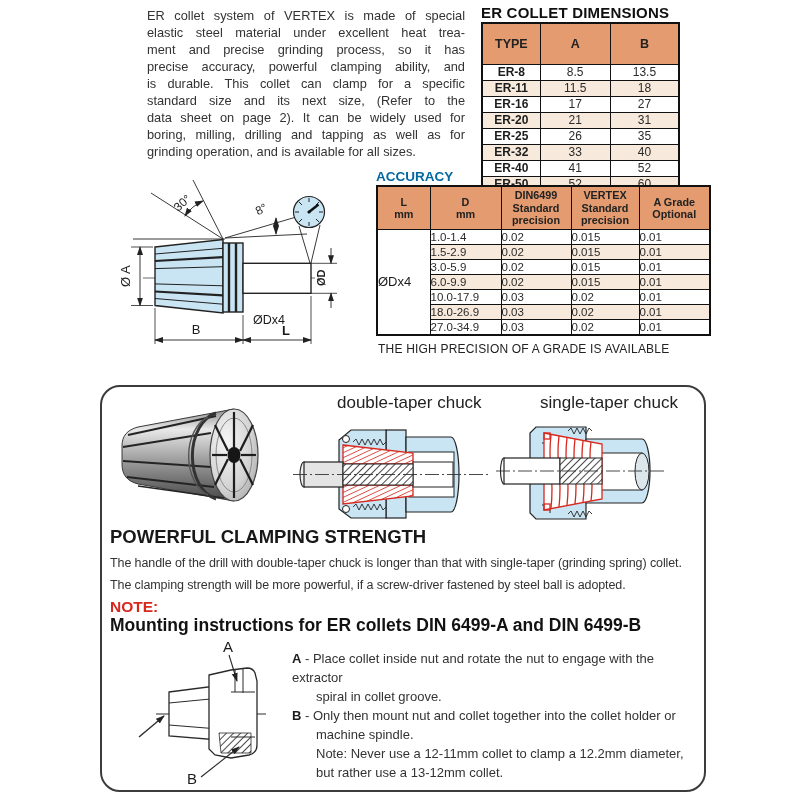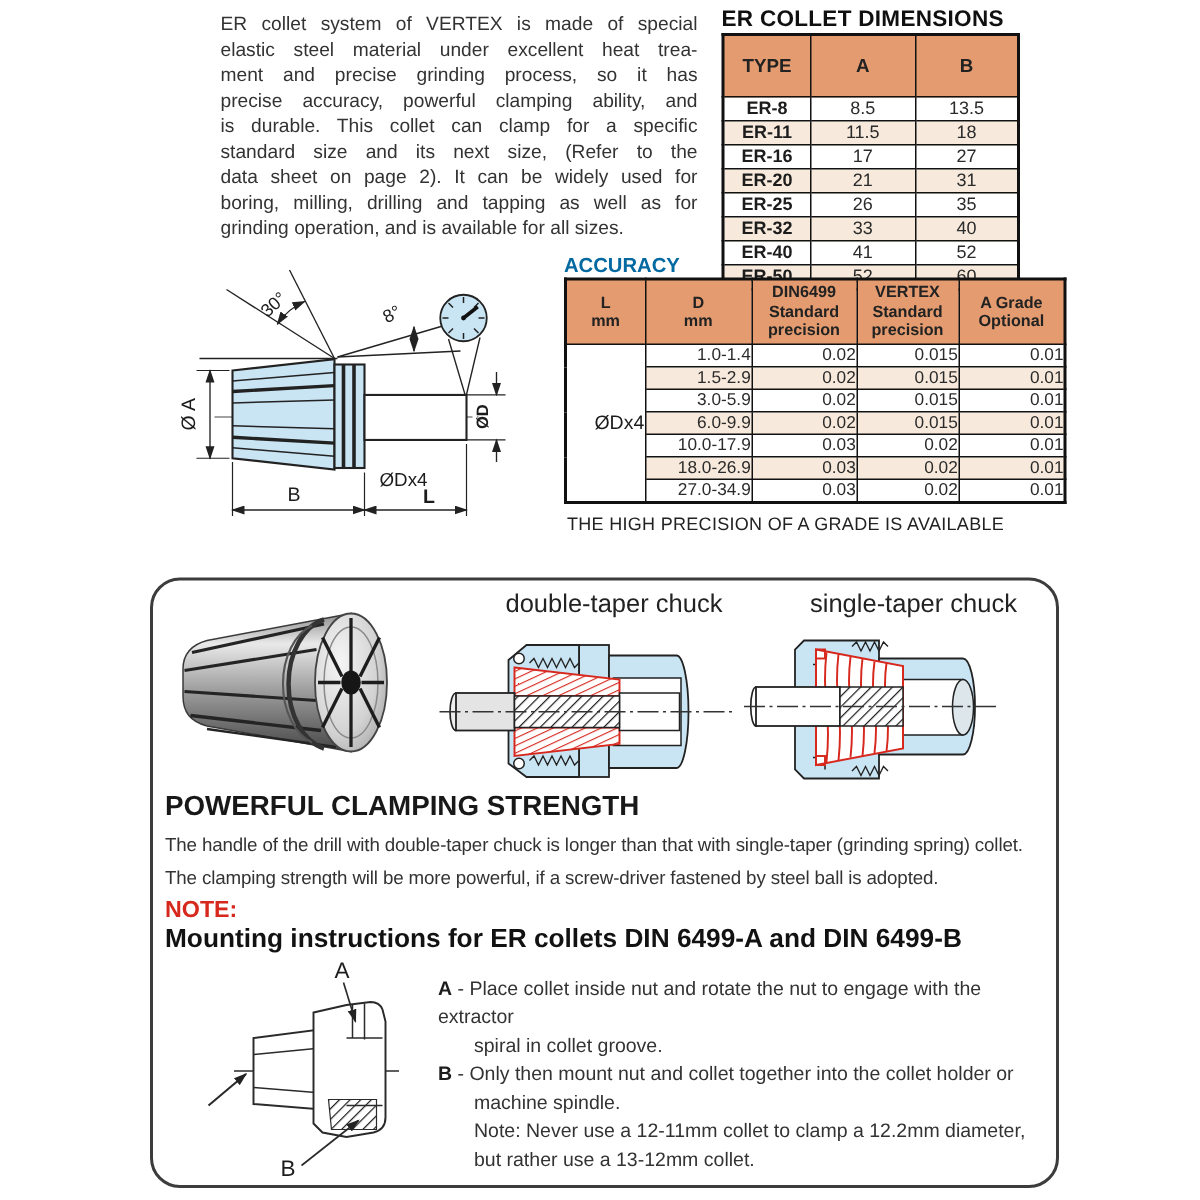--- a/index.html
+++ b/index.html
@@ -15,21 +15,21 @@
   .dim-table{left:481px;top:22px;border:2px solid #111;}
   .dim-table th{background:#E39B6F;font-size:12.5px;font-weight:bold;border:1px solid #111;height:16px;padding:12px;color:#222;}
   .dim-table td{border:1px solid #111;text-align:center;font-size:12px;height:15px;line-height:15px;padding:0;color:#2b2b2b;margin-top:11px;}
   .dim-table td.typ{font-weight:bold;color:#1c1c1c;}
   .dim-table tr.alt td{background:#F7E9DB;}
   
   .acc-title{left:376px;top:169px;font-size:13.5px;font-weight:bold;color:#0369a1;}
   .acc-table{left:376px;top:185px;border:2px solid #111;}
   .acc-table th{background:#E39B6F;font-size:10.8px;line-height:12.5px;font-weight:bold;border:1px solid #111;
                 height:42px;padding:0 2px;white-space:pre-line;color:#222;vertical-align:middle;}
-  .acc-table td{border:1px solid #111;text-align:right;font-size:11.5px;height:14px;line-height:14px;padding:0;color:#2b2b2b;}
+  .acc-table td{border:1px solid #111;text-align:left;font-size:11.5px;height:14px;line-height:14px;padding:0;color:#2b2b2b;}
   .acc-table tr.alt td{background:#F7E9DB;}
   .acc-table td.lbl{background:#fff !important;font-size:13px;color:#1c1c1c;}
   .acc-foot{left:378px;top:342px;font-size:12px;letter-spacing:.2px;color:#222;}
   
   .clamp-box{left:100px;top:385px;width:602px;height:403px;border:2px solid #3c3c3c;border-radius:20px;}
   .chuck-label{font-size:17px;color:#222;text-align:center;}
   .lbl-double{left:337px;top:393px;}
   .lbl-single{left:540px;top:393px;}
   .power-head{left:110px;top:526px;font-size:18.5px;font-weight:bold;color:#181818;}
   .power-line{font-size:12.5px;letter-spacing:-.1px;color:#333;}

